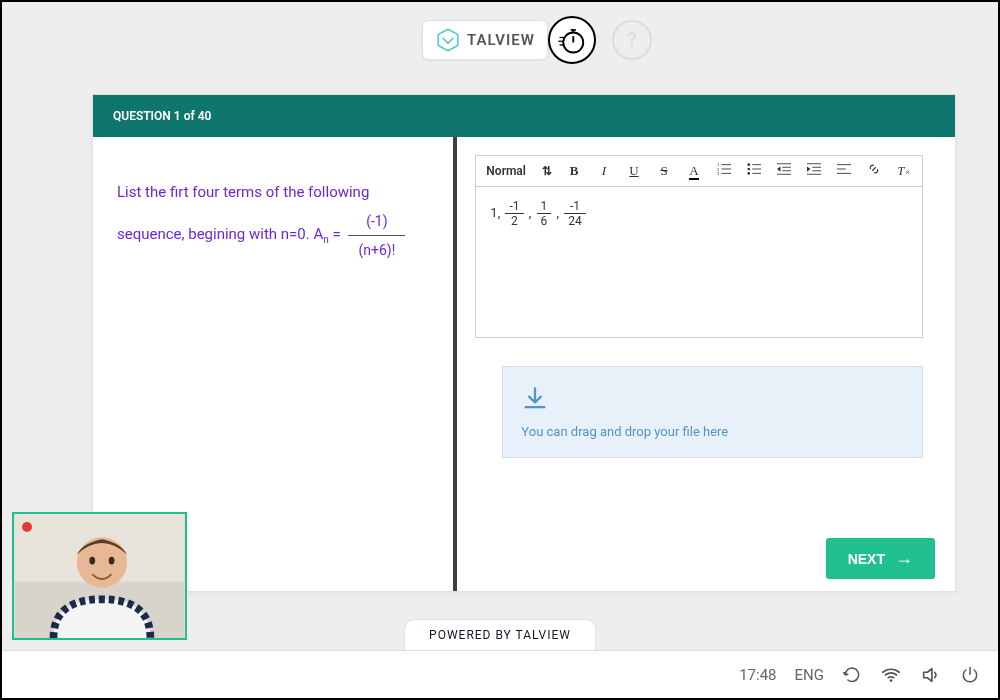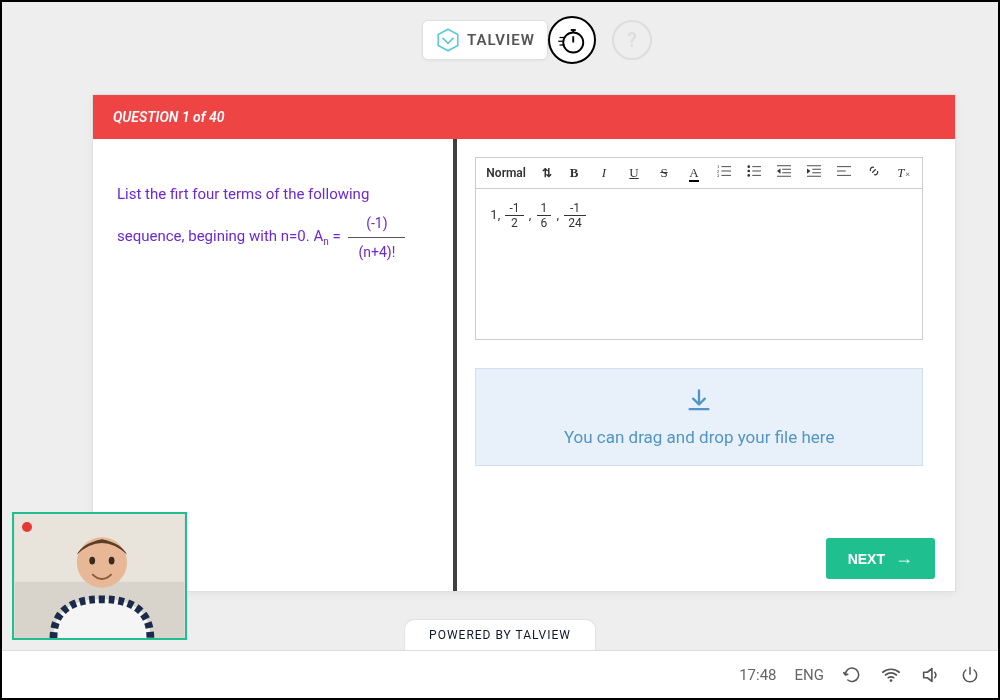--- a/index.html
+++ b/index.html
@@ -10,21 +10,21 @@
 .logo-box { background: #fff; border: 1px solid #e0e0e0; border-radius: 6px; padding: 6px 12px; display: flex; align-items: center; gap: 6px; box-shadow: 0 1px 3px rgba(0,0,0,0.05); }
 .logo-hex { width: 26px; height: 26px; display: flex; align-items: center; justify-content: center; }
 .logo-text { font-weight: 600; letter-spacing: 1px; color: #555; font-size: 15px; }
 .timer-group { display: flex; align-items: center; gap: 8px; position: relative; }
 .timer-icon { width: 48px; height: 48px; border: 2px solid #000; border-radius: 50%; display: flex; align-items: center; justify-content: center; background: #fff; }
 .timer-box { background: #fff; border: 2px solid #000; border-radius: 20px; padding: 6px 16px; font-size: 15px; font-weight: 500; color: #333; }
 .help-circle { width: 40px; height: 40px; border: 2px solid #ddd; border-radius: 50%; display: flex; align-items: center; justify-content: center; color: #ddd; font-size: 20px; font-weight: 600; margin-left: 8px; }
 
 
 .card { position: absolute; top: 92px; left: 90px; right: 42px; bottom: 106px; background: #fff; border: 1px solid #e0e0e0; display: flex; flex-direction: column; box-shadow: 0 2px 8px rgba(0,0,0,0.05); }
-.q-header { background: #ef4444; color: #fff; padding: 14px 20px; font-size: 14px; font-weight: 600; font-style: italic; }
+.q-header { background: #0f766e; color: #fff; padding: 14px 20px; font-size: 12px; font-weight: 600; }
 .q-body { flex: 1; display: flex; }
 .q-left { flex: 1; padding: 40px 24px; border-right: 4px solid #404040; color: #6d28d9; }
 .q-text { font-size: 15px; line-height: 2; }
 .frac { display: inline-block; text-align: center; vertical-align: middle; font-size: 14px; margin: 0 4px; }
 .frac .top { border-bottom: 1px solid #555; padding: 0 10px; }
 .frac .bot { padding: 0 10px; }
 .sub { font-size: 10px; vertical-align: sub; }
 .q-right { flex: 1; padding: 18px 32px 18px 18px; display: flex; flex-direction: column; gap: 28px; }
 
 
@@ -35,21 +35,21 @@
 .tb-b { font-weight: 700; }
 .tb-i { font-style: italic; }
 .tb-u { text-decoration: underline; }
 .tb-s { text-decoration: line-through; }
 .editor-body { min-height: 150px; padding: 12px 14px; font-size: 13px; color: #333; }
 .ans-frac { display: inline-block; text-align: center; vertical-align: middle; font-size: 12px; margin: 0 2px; }
 .ans-frac .top { border-bottom: 1px solid #333; padding: 0 4px; }
 .ans-frac .bot { padding: 0 4px; }
 
 
-.dropzone { background: #e8f1fa; border: 1px solid #d0e0f0; padding: 18px; text-align: center; color: #5295c5; font-size: 17px; }
+.dropzone { background: #e8f1fa; border: 1px solid #d0e0f0; padding: 18px; color: #5295c5; font-size: 13px; margin-left: 27px; }
 .dz-icon { margin-bottom: 8px; }
 
 
 .next-row { position: absolute; bottom: 12px; right: 20px; }
 .next-btn { background: #1fbf8f; color: #fff; border: none; padding: 10px 22px; font-size: 14px; font-weight: 600; border-radius: 3px; cursor: pointer; display: flex; align-items: center; gap: 10px; margin-left: 20px; }
 .next-arrow { font-size: 18px; }
 
 
 .webcam { position: absolute; left: 10px; bottom: 58px; width: 175px; height: 128px; border: 2px solid #1fbf8f; background: #ddd; overflow: hidden; }
 .rec-dot { position: absolute; top: 8px; left: 8px; width: 10px; height: 10px; background: #e53935; border-radius: 50%; z-index: 2; }
@@ -96,21 +96,21 @@
 </div>
 
 <div class="card">
   <div class="q-header">QUESTION 1 of 40</div>
   <div class="q-body">
     <div class="q-left">
       <div class="q-text">
         <span>List the firt four terms of the following sequence, begining with n=0. A</span><span class="sub">n</span><span> = </span>
         <span class="frac">
           <div class="top">(-1)</div>
-          <div class="bot">(n+4)!</div>
+          <div class="bot">(n+6)!</div>
         </span>
       </div>
     </div>
     <div class="q-right">
       <div class="editor">
         <div class="toolbar">
           <span class="tb-normal">
               <span>Normal</span>
               <span>⇅</span>
             </span>

